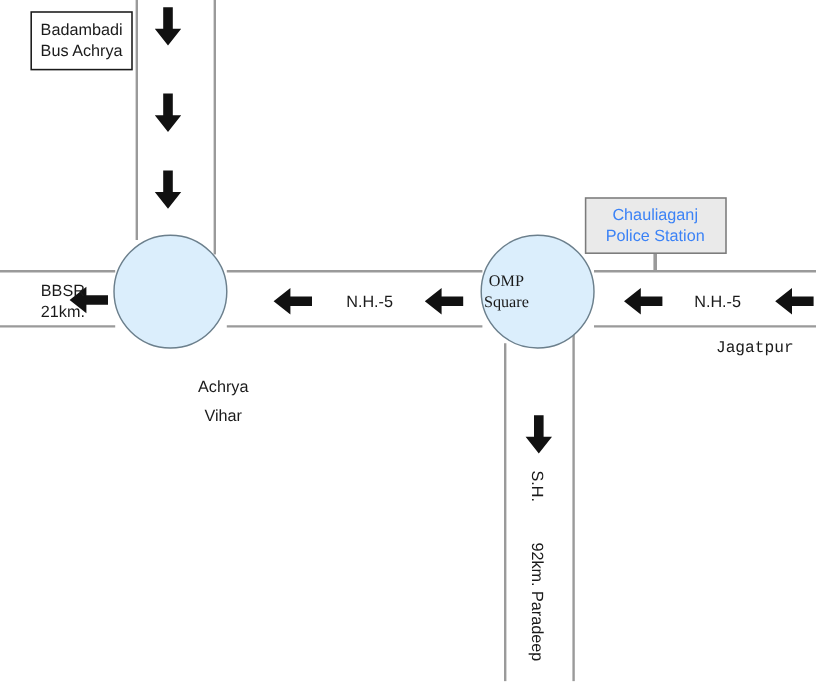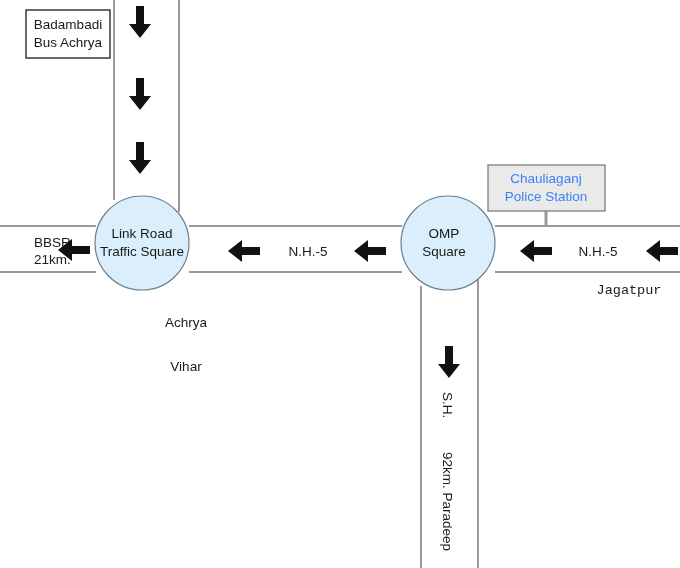--- a/index.html
+++ b/index.html
@@ -148,33 +148,32 @@
 
     <g class="arrow-shape">
       <path d="M 445 346 L 453 346 L 453 364 L 460 364 L 449 378 L 438 364 L 445 364 Z"></path>
     </g>
   </svg>
 
   <div class="lbl box-text" style="left:68px; top:34px;"><span>Badambadi</span><br><span>Bus Achrya</span></div>
 
   <div class="lbl box-text blue" style="left:546px; top:188px;"><span>Chauliaganj</span><br><span>Police Station</span></div>
 
-  <div class="lbl node-text" style="left:142px; top:243px;"><span>Link Road</span><br><span>Traffic Square</span></div>
 
-  <div class="lbl node-text" style="left:444px; top:243px;"><span>OMP</span><br><span>Square</span></div>
+  <div class="lbl node-text" style="left:422px; top:243px;font-family:Liberation Serif, serif;"><span>OMP</span><br><span>Square</span></div>
 
   <div class="lbl" style="left:10px; top:234px;margin-left:24px;"><span>BBSR</span><br><span>21km.</span></div>
 
   <div class="lbl center" style="left:308px; top:243px;">N.H.-5</div>
 
   <div class="lbl center" style="left:598px; top:243px;">N.H.-5</div>
 
   <div class="lbl center" style="left:629px; top:282px;font-family:Liberation Mono, monospace;">Jagatpur</div>
 
   <div class="lbl center" style="left:186px; top:314px;">Achrya</div>
 
-  <div class="lbl center" style="left:186px; top:338px;margin-top:20px;">Vihar</div>
+  <div class="lbl center" style="left:186px; top:338px;">Vihar</div>
 
   <div class="lbl vert" style="left:456px; top:392px; transform: rotate(90deg);">S.H.</div>
 
   <div class="lbl vert" style="left:456px; top:452px; transform: rotate(90deg);">92km.  Paradeep</div>
 
 </div>
 
 </body></html>

